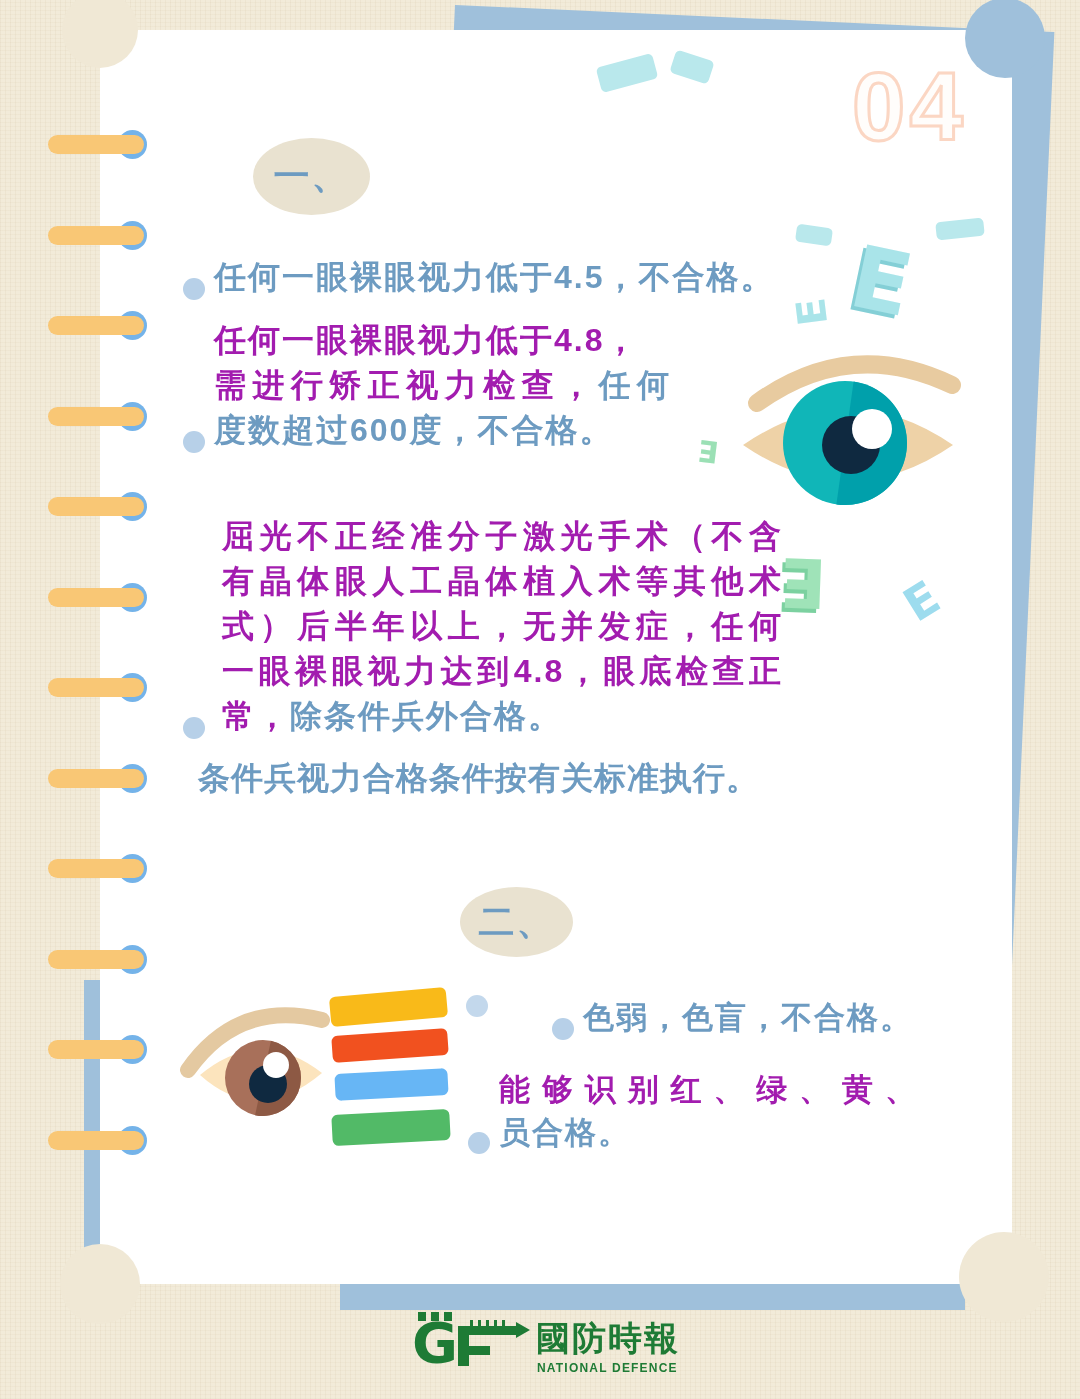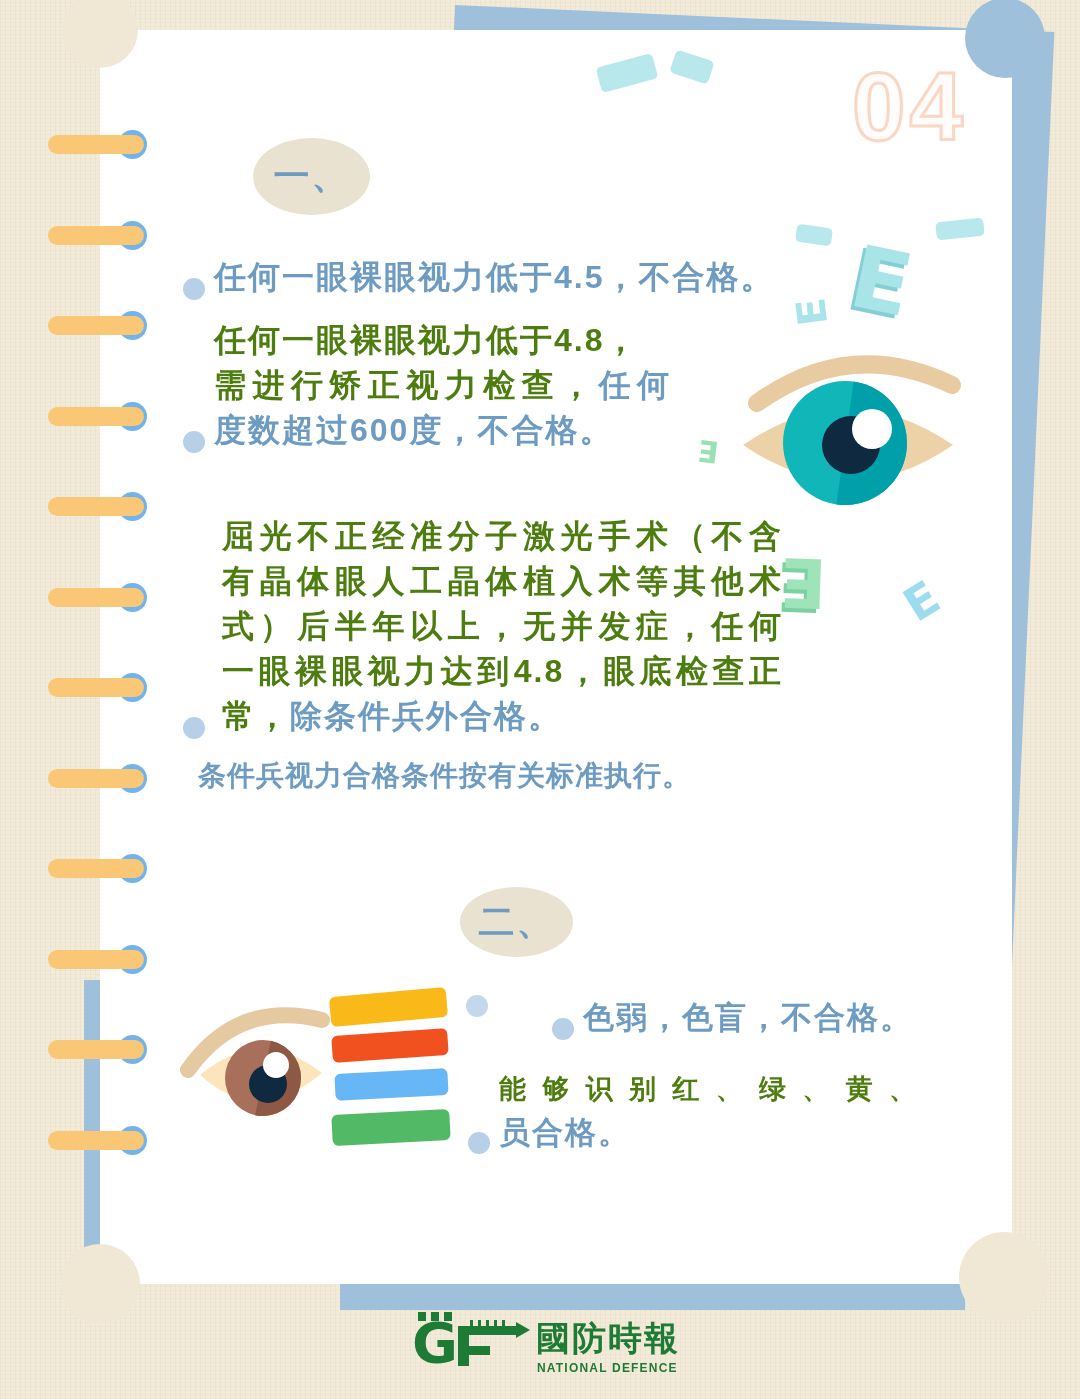--- a/index.html
+++ b/index.html
@@ -24,23 +24,23 @@
   .content{position:absolute;inset:0;z-index:5;padding-left:20px;}
   .page-number{position:absolute;left:852px;top:52px;font-size:96px;font-weight:800;letter-spacing:4px;
     color:#fffdfb;-webkit-text-stroke:3px #fbd6c3;}
   .badge{position:absolute;background:#e9e2d0;border-radius:50%;display:flex;align-items:center;justify-content:center;}
   .badge-label{color:#6d9bc1;font-weight:bold;font-size:36px;letter-spacing:2px;}
   .item{position:absolute;display:flex;align-items:flex-end;}
   .dot{flex:0 0 auto;width:22px;height:22px;border-radius:50%;background:#b7d0e8;margin-top:9px;margin-right:9px;}
   .lines{flex:1 1 auto;}
   .line{font-weight:bold;font-size:32px;line-height:45px;letter-spacing:2px;white-space:nowrap;}
   .stretch{display:flex;justify-content:space-between;white-space:nowrap;text-align:justify;text-align-last:justify;display:block;}
-  .c-black{color:#4d7c0f;}
+  .c-black{color:#a21caf;}
   .c-blue{color:#6d9bc1;}
-  .note{position:absolute;left:198px;top:757px;font-size:28px;font-weight:bold;letter-spacing:1px;color:#6d9bc1;}
+  .note{position:absolute;left:198px;top:757px;font-size:32px;font-weight:bold;letter-spacing:1px;color:#6d9bc1;}
   
   .opto{position:absolute;font-weight:900;font-family:"DejaVu Sans","Liberation Sans",sans-serif;line-height:1;}
   .piece{position:absolute;border-radius:5px;background:#b9e8ec;}
   
   .cbar{position:absolute;border-radius:6px;}
   
   .logo{position:absolute;left:412px;top:1310px;width:270px;height:70px;}
   .decor-dot{position:absolute;width:22px;height:22px;border-radius:50%;background:#c3d8ec;}
 </style>
 </head>
@@ -158,21 +158,21 @@
     <div class="item" style="left:552px;top:995px;width:420px;">
       <span class="dot"></span>
       <div class="lines">
         <div class="line" style="font-size:31px;"><span class="c-blue">色弱，色盲，不合格。</span></div>
       </div>
     </div>
 
     <div class="item" style="left:468px;top:1068px;width:450px;">
       <span class="dot"></span>
       <div class="lines" style="width:412px;">
-        <div class="line stretch" style="font-size:27px;line-height:43px;"><span class="c-black">能够识别红、绿、黄、</span></div>
+        <div class="line stretch" style="font-size:31px;line-height:43px;"><span class="c-black">能够识别红、绿、黄、</span></div>
         <div class="line" style="font-size:31px;line-height:43px;"><span class="c-blue">员合格。</span></div>
       </div>
     </div>
 
     <svg style="position:absolute;left:735px;top:340px;" width="230" height="185" viewBox="0 0 230 185">
       <path d="M 22 63 Q 115 -4 217 45" fill="none" stroke="#e8cba0" stroke-width="18" stroke-linecap="round"></path>
       <path d="M 8 105 Q 113 33 218 105 Q 113 177 8 105 Z" fill="#eed2a7"></path>
       <circle cx="110" cy="103" r="62" fill="#10b6b8"></circle>
       <path d="M 110 41 A 62 62 0 0 1 110 165 Z" fill="#00a0ab" transform="rotate(8 110 103)"></path>
       <circle cx="116" cy="105" r="29" fill="#0f2940"></circle>

